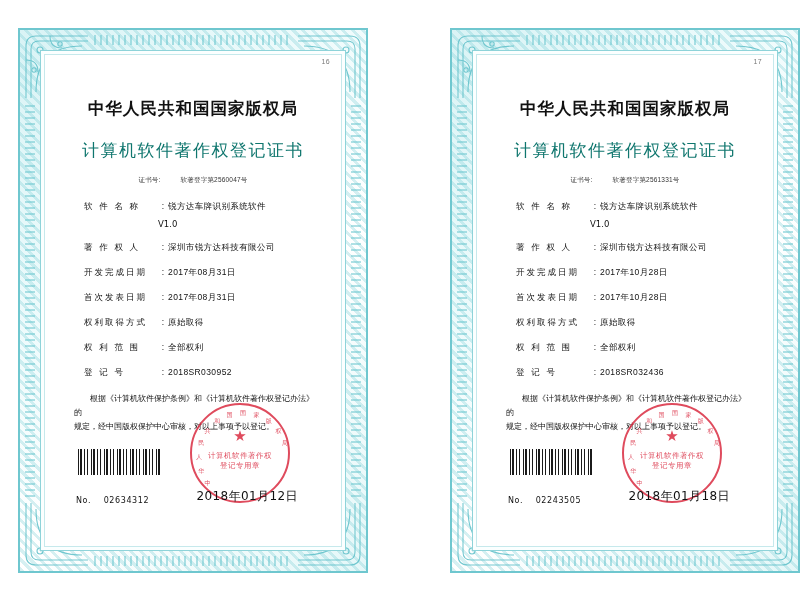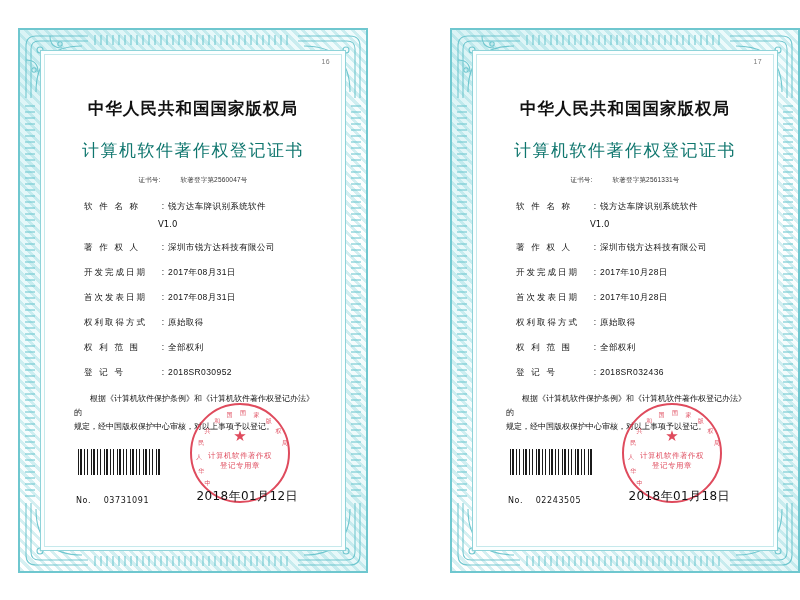--- a/index.html
+++ b/index.html
@@ -388,21 +388,21 @@
         <div class="star">★</div>
         <div class="mid">
           <div>计算机软件著作权</div>
           <div>登记专用章</div>
         </div>
       </div>
 
       <div class="footer-no">
         <span>No.</span>
         &nbsp;&nbsp;
-        <span>03731091</span>
+        <span>02634312</span>
       </div>
       <div class="issue-date">2018年01月12日</div>
     </div>
   </div>
 
   <div class="cert right">
     <div class="border-outer"></div>
 
     <div class="corner tl">
       <svg width="74" height="74" viewBox="0 0 74 74">

